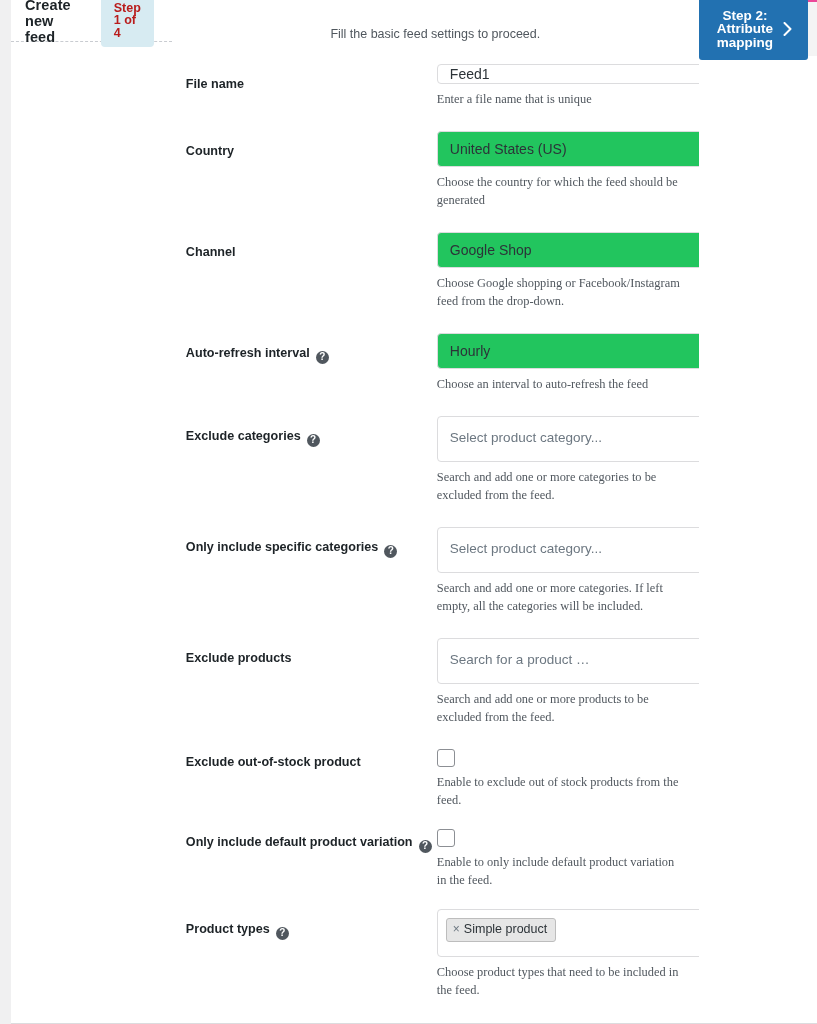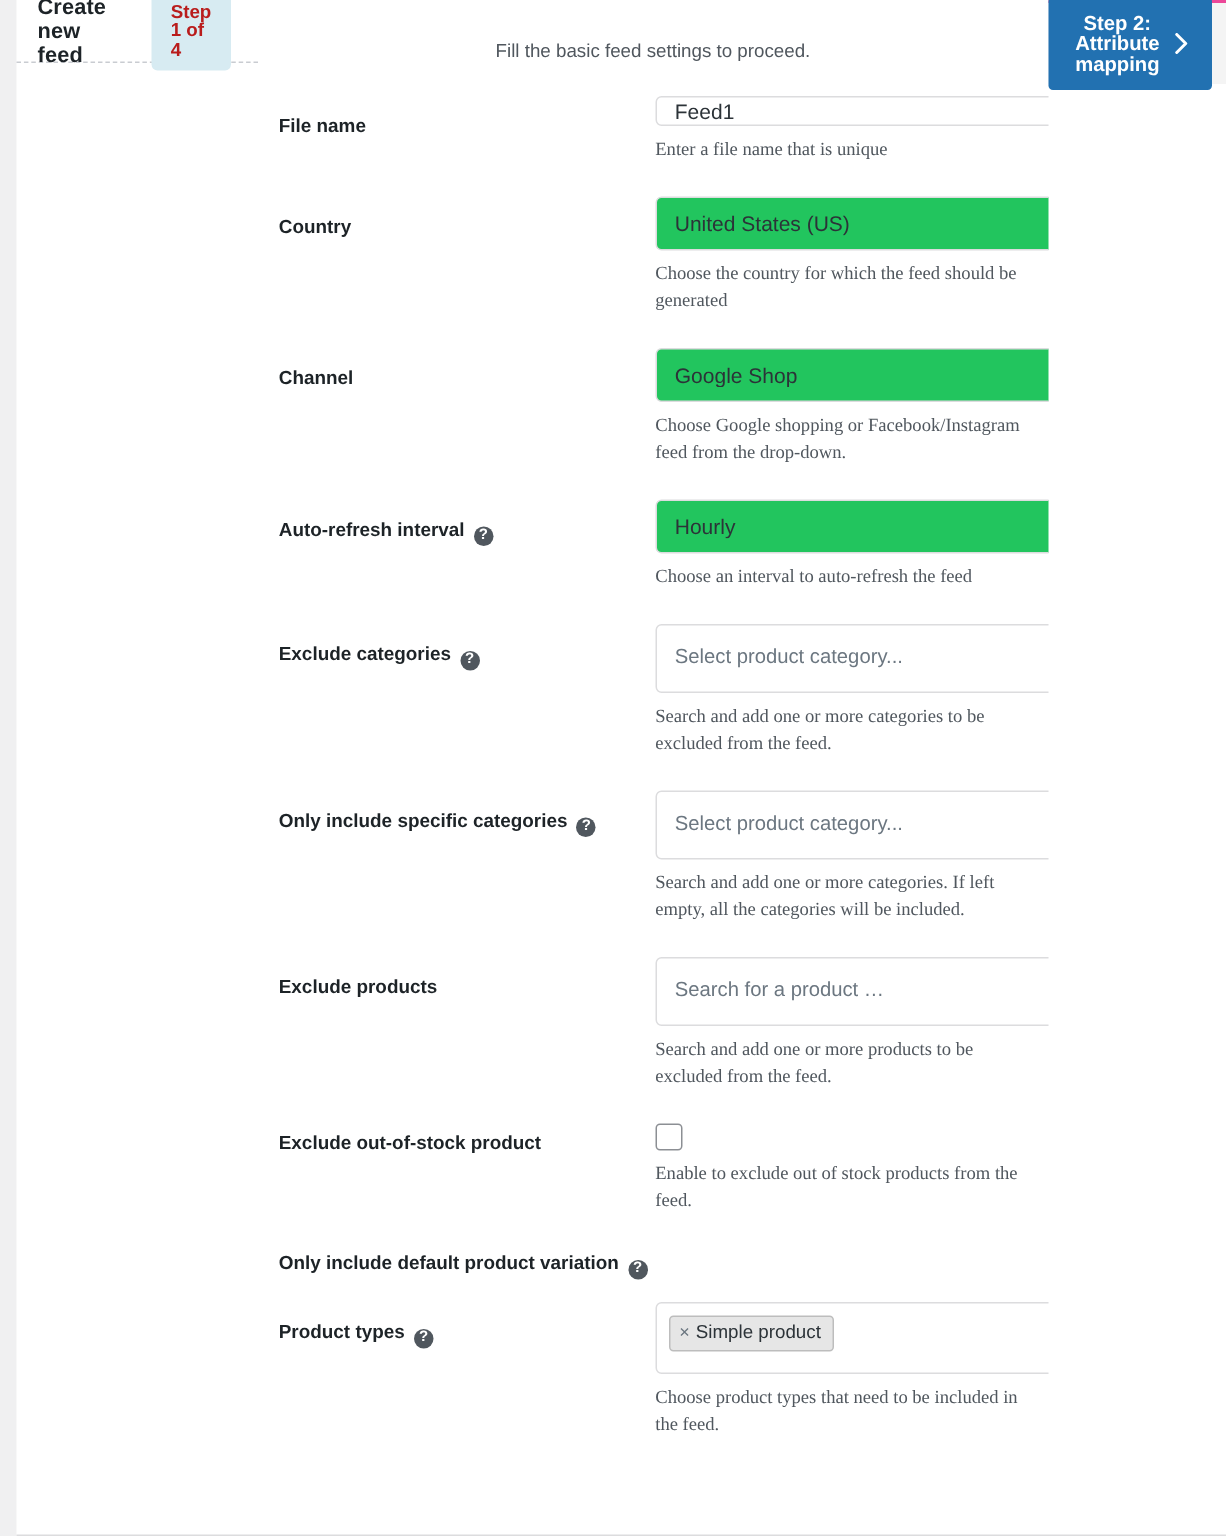--- a/index.html
+++ b/index.html
@@ -360,20 +360,24 @@
         </div>
       </div>
 
       <div class="form-row cb-row">
         <div class="row-label pad-cb">
           <span>Only include default product variation</span>
           <span class="help-icon">
               <span>?</span>
             </span>
         </div>
+        <div class="row-control">
+          <input class="cb" type="checkbox" style="">
+          <div class="helper">Enable to only include default product variation in the feed.</div>
+        </div>
       </div>
 
       <div class="form-row last">
         <div class="row-label pad-chip">
           <span>Product types</span>
           <span class="help-icon">
               <span>?</span>
             </span>
         </div>
         <div class="row-control">

